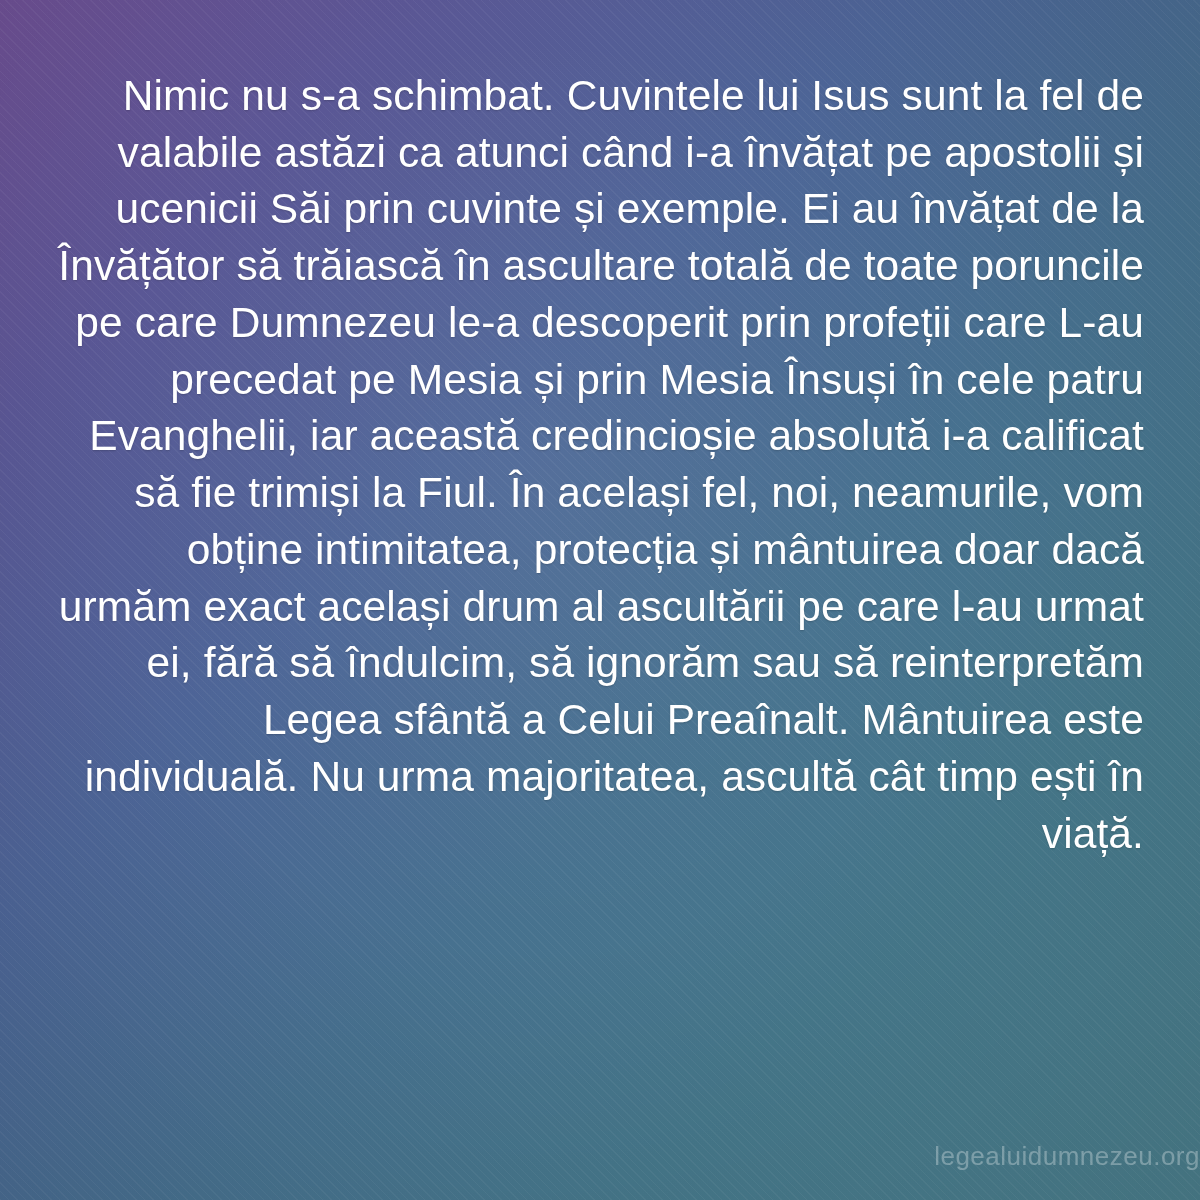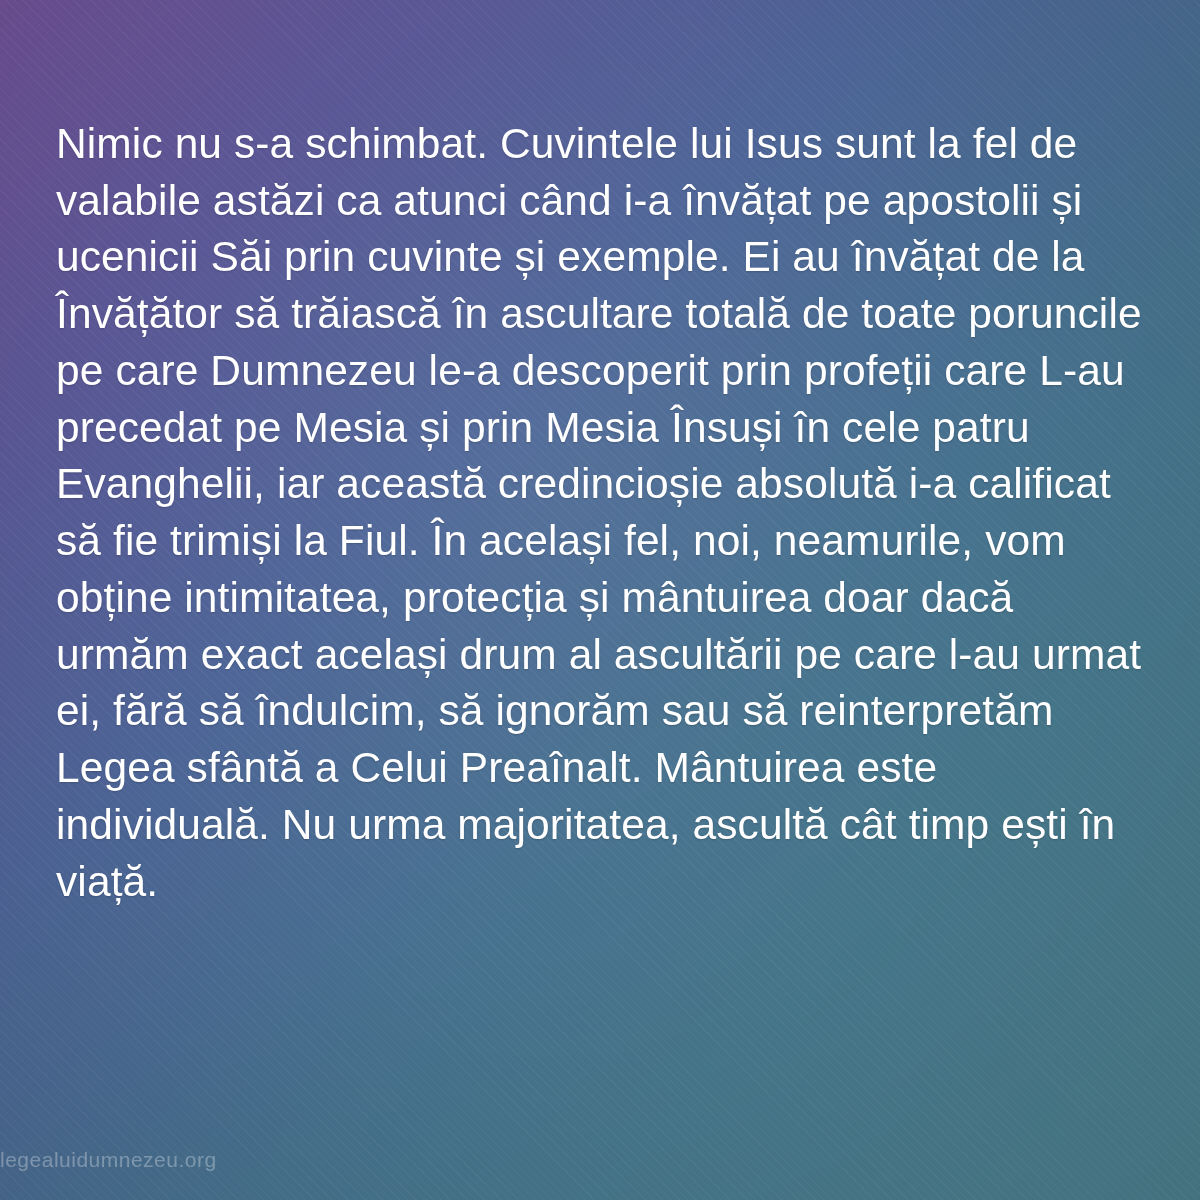--- a/index.html
+++ b/index.html
@@ -41,40 +41,40 @@
   .vignette {
     position: absolute;
     top: 0; left: 0; right: 0; bottom: 0;
     background: radial-gradient(ellipse at 45% 40%, rgba(255,255,255,0.05) 0%, rgba(0,0,0,0.0) 45%, rgba(0,0,0,0.10) 100%);
     pointer-events: none;
   }
   .quote-text {
     position: relative;
     z-index: 2;
     margin: 0;
-    padding: 116px 56px 0 56px;
+    padding: 68px 56px 0 56px;
     width: 100%;
     box-sizing: border-box;
     color: #ffffff;
     font-size: 42.5px;
     line-height: 1.335;
     font-weight: 400;
     letter-spacing: 0.1px;
-    text-align: left;
+    text-align: right;
     text-shadow: 0 1px 2px rgba(0,0,0,0.18);
   }
   .watermark {
     position: absolute;
     z-index: 2;
     left: 0;
     right: 0;
     bottom: 28px;
-    text-align: left;
+    text-align: right;
     color: rgba(255,255,255,0.30);
-    font-size: 21px;
+    font-size: 26px;
     letter-spacing: 0.5px;
     font-weight: 400;
   }
 </style>
 </head>
 <body>
 
 <div class="quote-card">
   <div class="texture"></div>
   <div class="vignette"></div>

